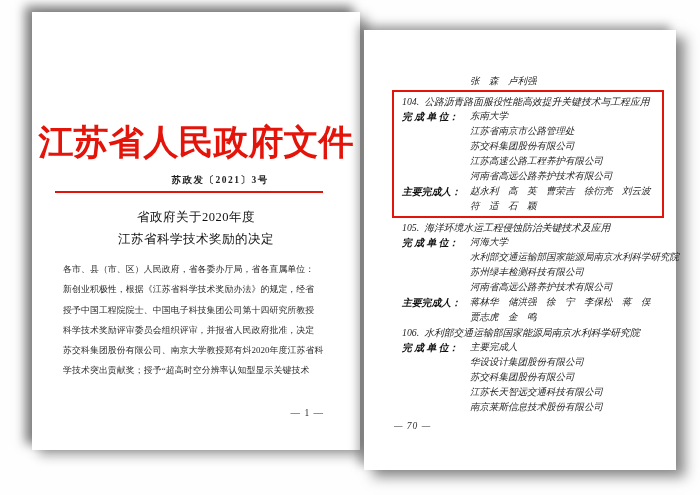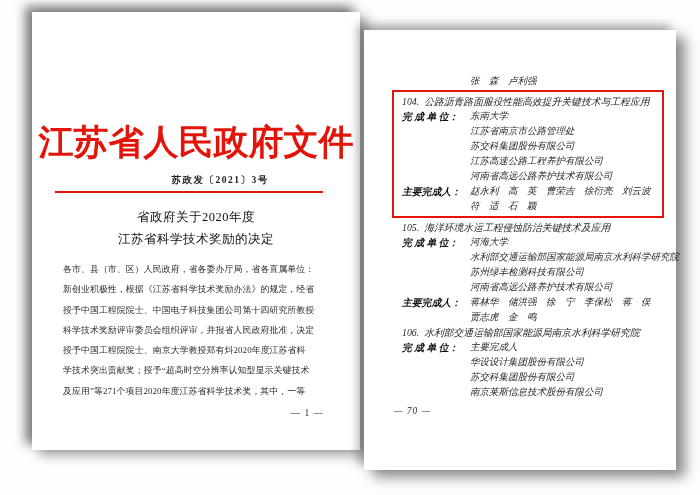--- a/index.html
+++ b/index.html
@@ -72,23 +72,22 @@
     <div class="lp-title">江苏省人民政府文件</div>
     <div class="lp-doc">苏政发〔2021〕3号</div>
     <div class="lp-rule"></div>
     <div class="lp-h1">省政府关于2020年度</div>
     <div class="lp-h2">江苏省科学技术奖励的决定</div>
     <div class="lp-body">
       <div class="bl">各市、县（市、区）人民政府，省各委办厅局，省各直属单位：</div>
       <div class="bl">新创业积极性，根据《江苏省科学技术奖励办法》的规定，经省</div>
       <div class="bl">授予中国工程院院士、中国电子科技集团公司第十四研究所教授</div>
       <div class="bl">科学技术奖励评审委员会组织评审，并报省人民政府批准，决定</div>
-      <div class="bl">授予中国工程院院士、南京大学教授郑有炓2020年度江苏省科</div>
+      <div class="bl">苏交科集团股份有限公司、南京大学教授郑有炓2020年度江苏省科</div>
       <div class="bl">学技术突出贡献奖；授予“超高时空分辨率认知型显示关键技术</div>
-      <div class="bl">及应用”等271个项目2020年度江苏省科学技术奖，其中，一等</div>
     </div>
     <div class="lp-pageno">— 1 —</div>
   </div>
 
   <div class="page page-right">
     <div class="rp-content">
 
       <div class="row names-col">
         <span>张　森　卢利强</span>
       </div>
@@ -156,20 +155,23 @@
         <span class="lbl">完 成 单 位：</span>
         <span>主要完成人</span>
       </div>
       <div class="row indent">
           <span>华设设计集团股份有限公司</span>
         </div>
       <div class="row indent">
           <span>苏交科集团股份有限公司</span>
         </div>
       <div class="row indent">
+          <span>江苏长天智远交通科技有限公司</span>
+        </div>
+      <div class="row indent">
           <span>南京莱斯信息技术股份有限公司</span>
         </div>
 
       <div class="rp-pageno">— 70 —</div>
     </div>
   </div>
 
 </div>
 
 </body></html>

